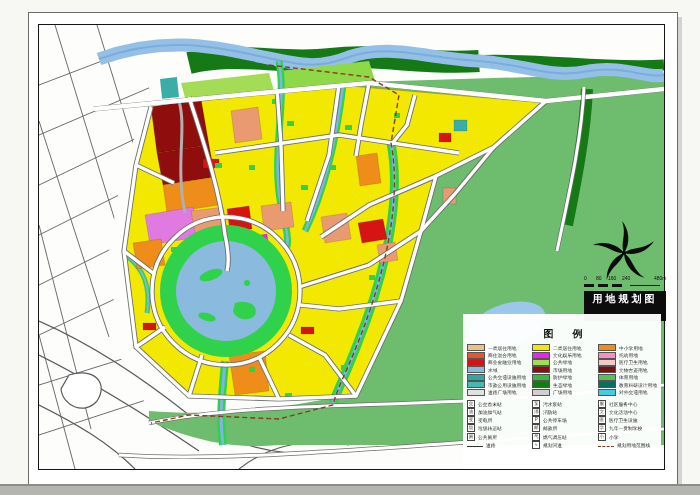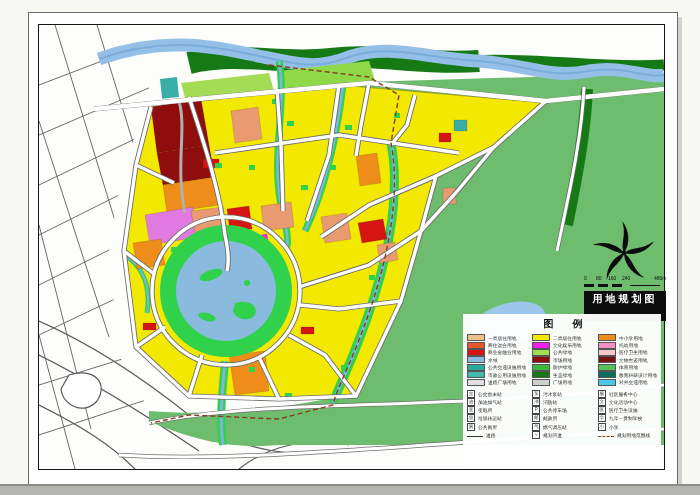--- a/index.html
+++ b/index.html
@@ -12,21 +12,21 @@
   .plan-title{position:absolute;top:7px;right:16px;font-size:13.5px;font-weight:bold;color:#111;letter-spacing:1px;white-space:nowrap;}
   
   .scalebar{position:absolute;left:545px;top:250px;width:82px;height:16px;}
   .scalebar .ticks{position:absolute;left:0;top:9px;width:80px;height:3px;}
   .scalebar .seg{position:absolute;top:0;height:3px;background:#111;}
   .scalebar .lbls{position:absolute;left:0;top:0;width:82px;height:7px;font-size:5px;color:#111;}
   .scalebar .lbls span{position:absolute;top:0;}
   
   .map-label{position:absolute;left:545px;top:266px;width:82px;height:30px;background:#0c0c0c;color:#fff;font-size:10px;font-weight:bold;letter-spacing:3px;text-align:center;line-height:15px;font-family:Liberation Serif, serif;}
   
-  .legend{position:absolute;left:424px;top:289px;width:198px;height:152px;background:rgba(255,255,255,0.96);padding:2px 2px 0 4px;box-sizing:border-box;}
+  .legend{position:absolute;left:424px;top:289px;width:198px;height:152px;background:rgba(255,255,255,0.96);padding:12px 2px 0 4px;box-sizing:border-box;}
   .legend-title{text-align:center;font-size:10px;font-weight:bold;letter-spacing:8px;color:#111;margin:1px 0 3px 8px;}
   .lg-grid{display:grid;grid-auto-flow:column;grid-template-columns:repeat(3,1fr);column-gap:4px;}
   #legend-colors{grid-template-rows:repeat(7,7.4px);}
   #legend-symbols{grid-template-rows:repeat(6,8.2px);margin-top:4px;}
   .lg-item{display:flex;align-items:center;gap:3px;overflow:hidden;}
   .lg-swatch{width:16px;height:5px;border:0.5px solid #555;flex:0 0 auto;}
   .lg-label{font-size:5px;color:#222;white-space:nowrap;transform:scale(.95);transform-origin:left center;}
   .lg-sym{width:6px;height:6px;border:0.5px solid #444;flex:0 0 auto;font-size:4.5px;line-height:6px;text-align:center;color:#333;background:#fff;}
   .lg-sym.line{border:none;border-top:1px solid #333;height:0;margin-top:3px;}
   .lg-sym.dash{border:none;border-top:1px dashed #8b3a1a;height:0;margin-top:3px;}

